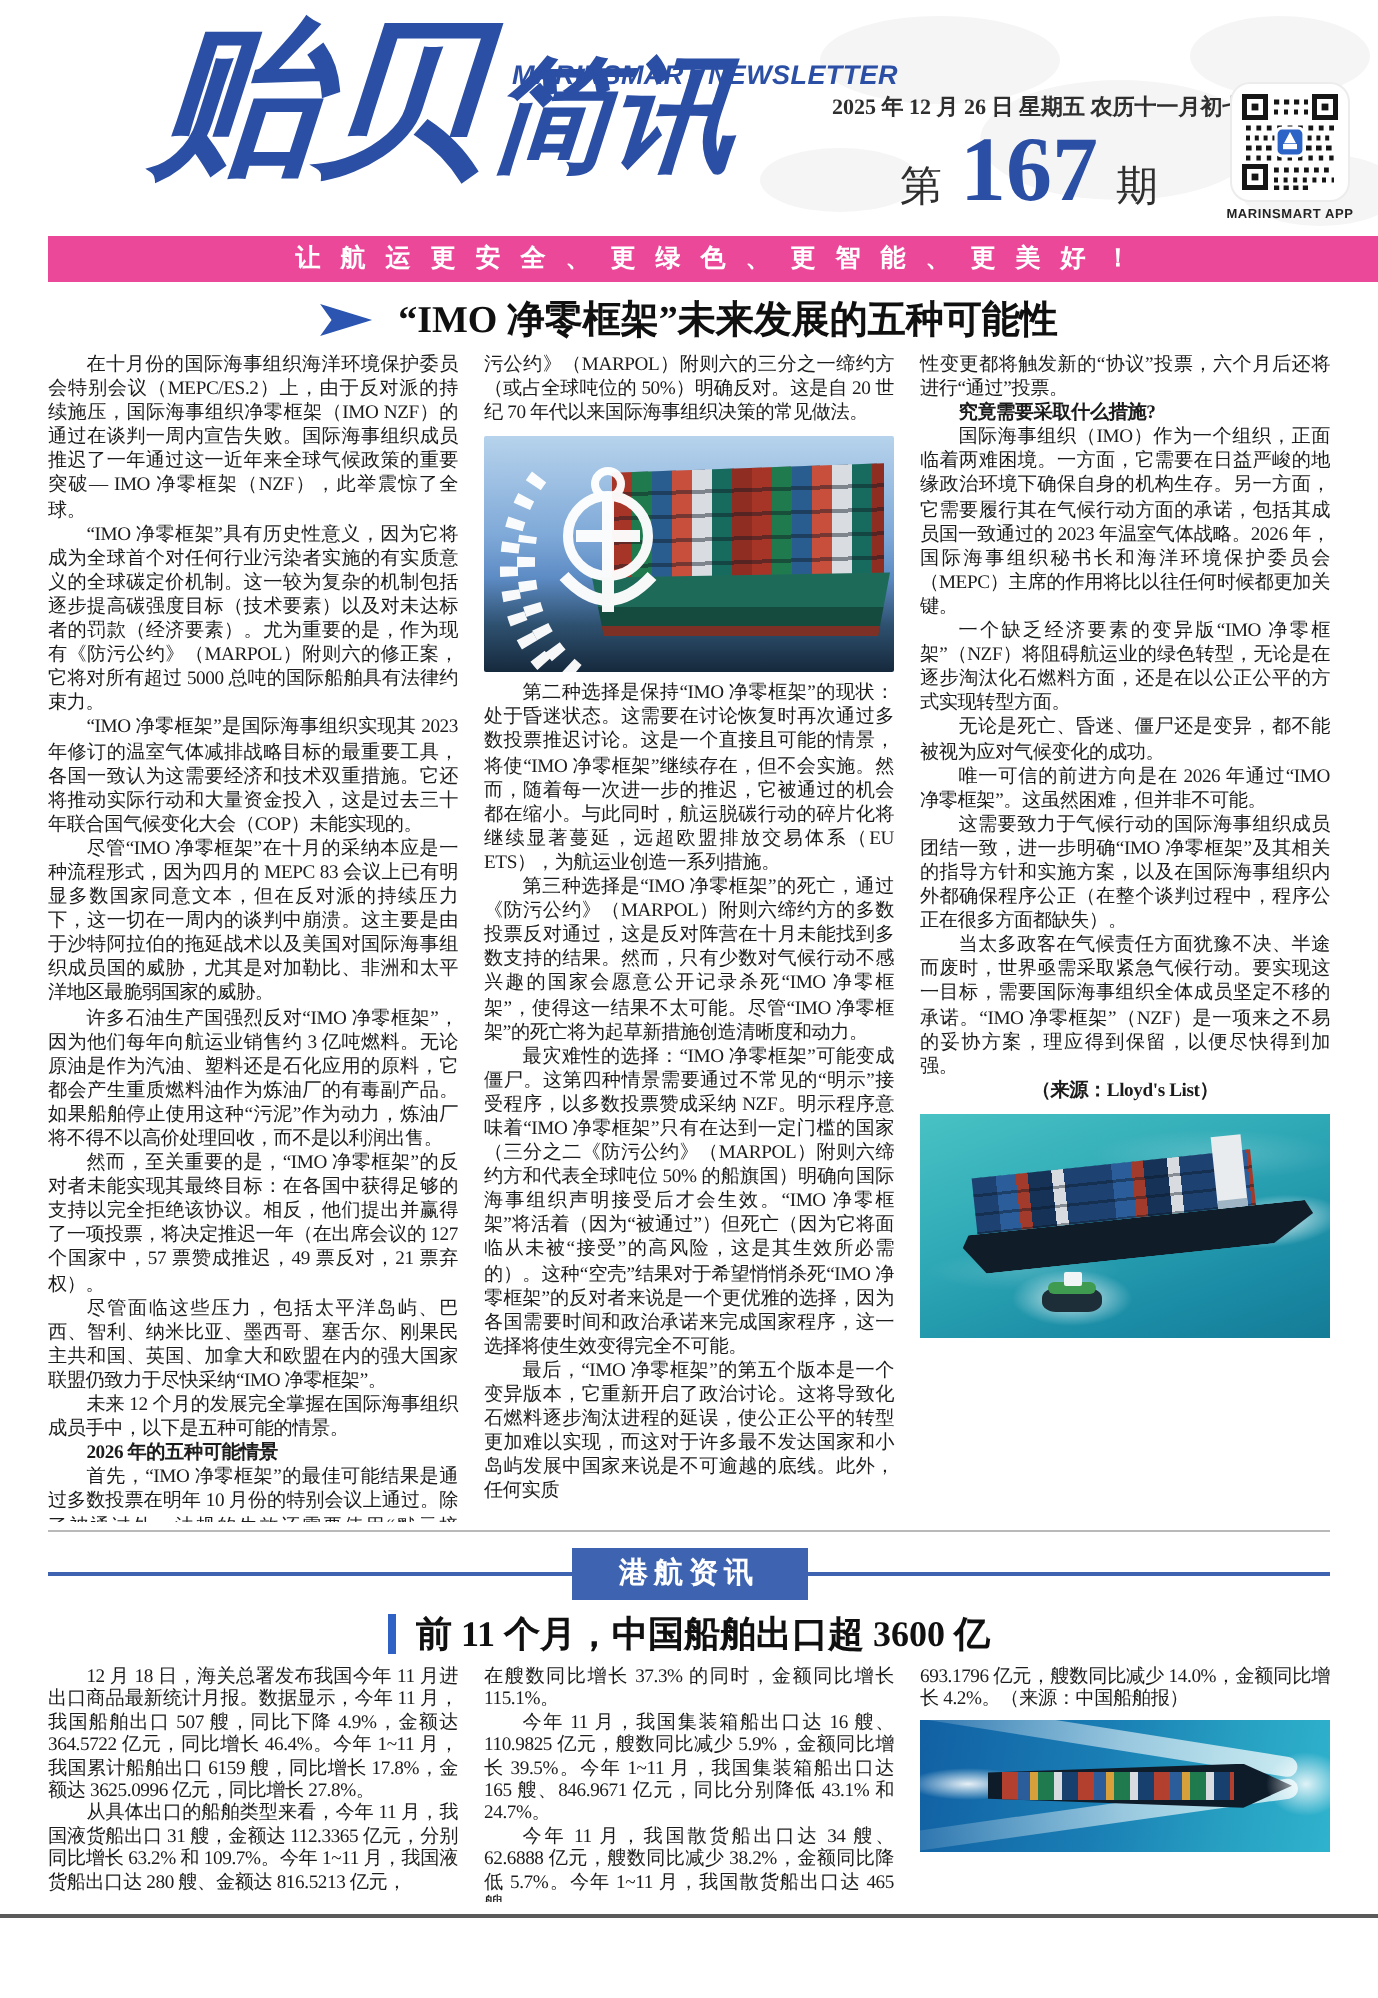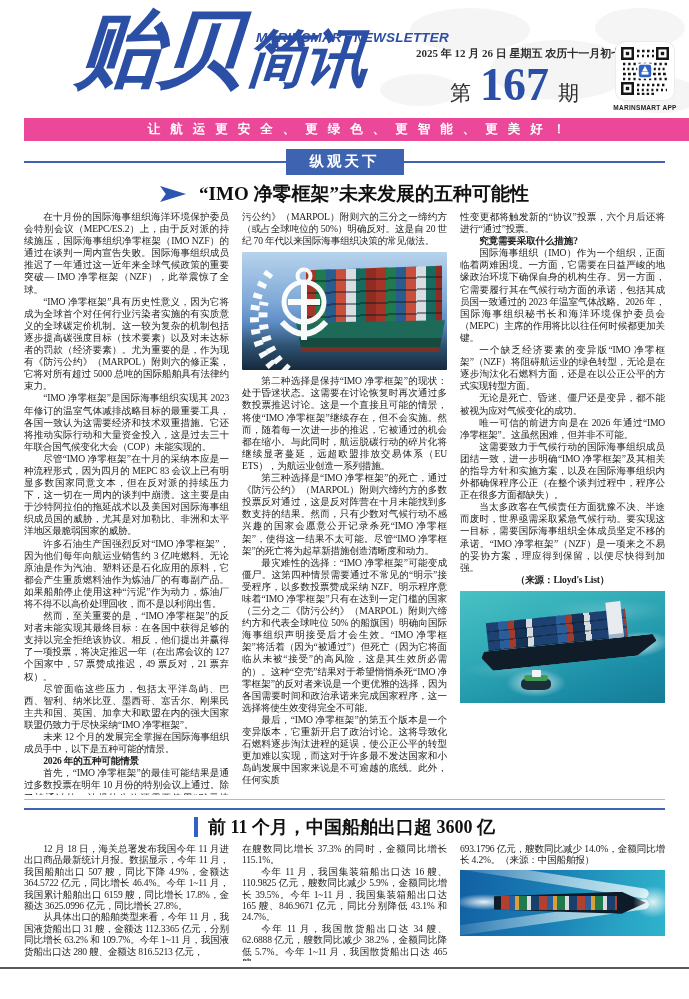--- a/index.html
+++ b/index.html
@@ -173,25 +173,20 @@
             <rect x="20.5" y="25" width="7" height="2.6"></rect>
             <polygon points="24,19 27,24.6 21,24.6"></polygon>
           </g>
       </svg>
     </div>
     <div class="qr-caption">MARINSMART APP</div>
   </header>
 
   <div class="tagline">让航运更安全、更绿色、更智能、更美好！</div>
 
-  <div class="sec-head">
-    <span class="sec-line"></span>
-    <span class="sec-box">纵观天下</span>
-    <span class="sec-line"></span>
-  </div>
 
   <div class="art-title">
     <span class="arrow"></span>
     <span class="t-text">“IMO 净零框架”未来发展的五种可能性</span>
   </div>
 
   <div class="cols main">
     <div class="col">
       <p>在十月份的国际海事组织海洋环境保护委员会特别会议（MEPC/ES.2）上，由于反对派的持续施压，国际海事组织净零框架（IMO NZF）的通过在谈判一周内宣告失败。国际海事组织成员推迟了一年通过这一近年来全球气候政策的重要突破— IMO 净零框架（NZF），此举震惊了全球。</p>
       <p>“IMO 净零框架”具有历史性意义，因为它将成为全球首个对任何行业污染者实施的有实质意义的全球碳定价机制。这一较为复杂的机制包括逐步提高碳强度目标（技术要素）以及对未达标者的罚款（经济要素）。尤为重要的是，作为现有《防污公约》（MARPOL）附则六的修正案，它将对所有超过 5000 总吨的国际船舶具有法律约束力。</p>
@@ -253,20 +248,21 @@
           </div>
         </div>
       </figure>
     </div>
   </div>
 
   <div class="divider"></div>
 
   <div class="sec-head">
     <span class="sec-line"></span>
+    <span class="sec-box">港航资讯</span>
     <span class="sec-line"></span>
   </div>
 
   <div class="art-title2">
     <span class="vbar"></span>
     <span class="t-text2">前 11 个月，中国船舶出口超 3600 亿</span>
   </div>
 
   <div class="cols port-c">
     <div class="col">

